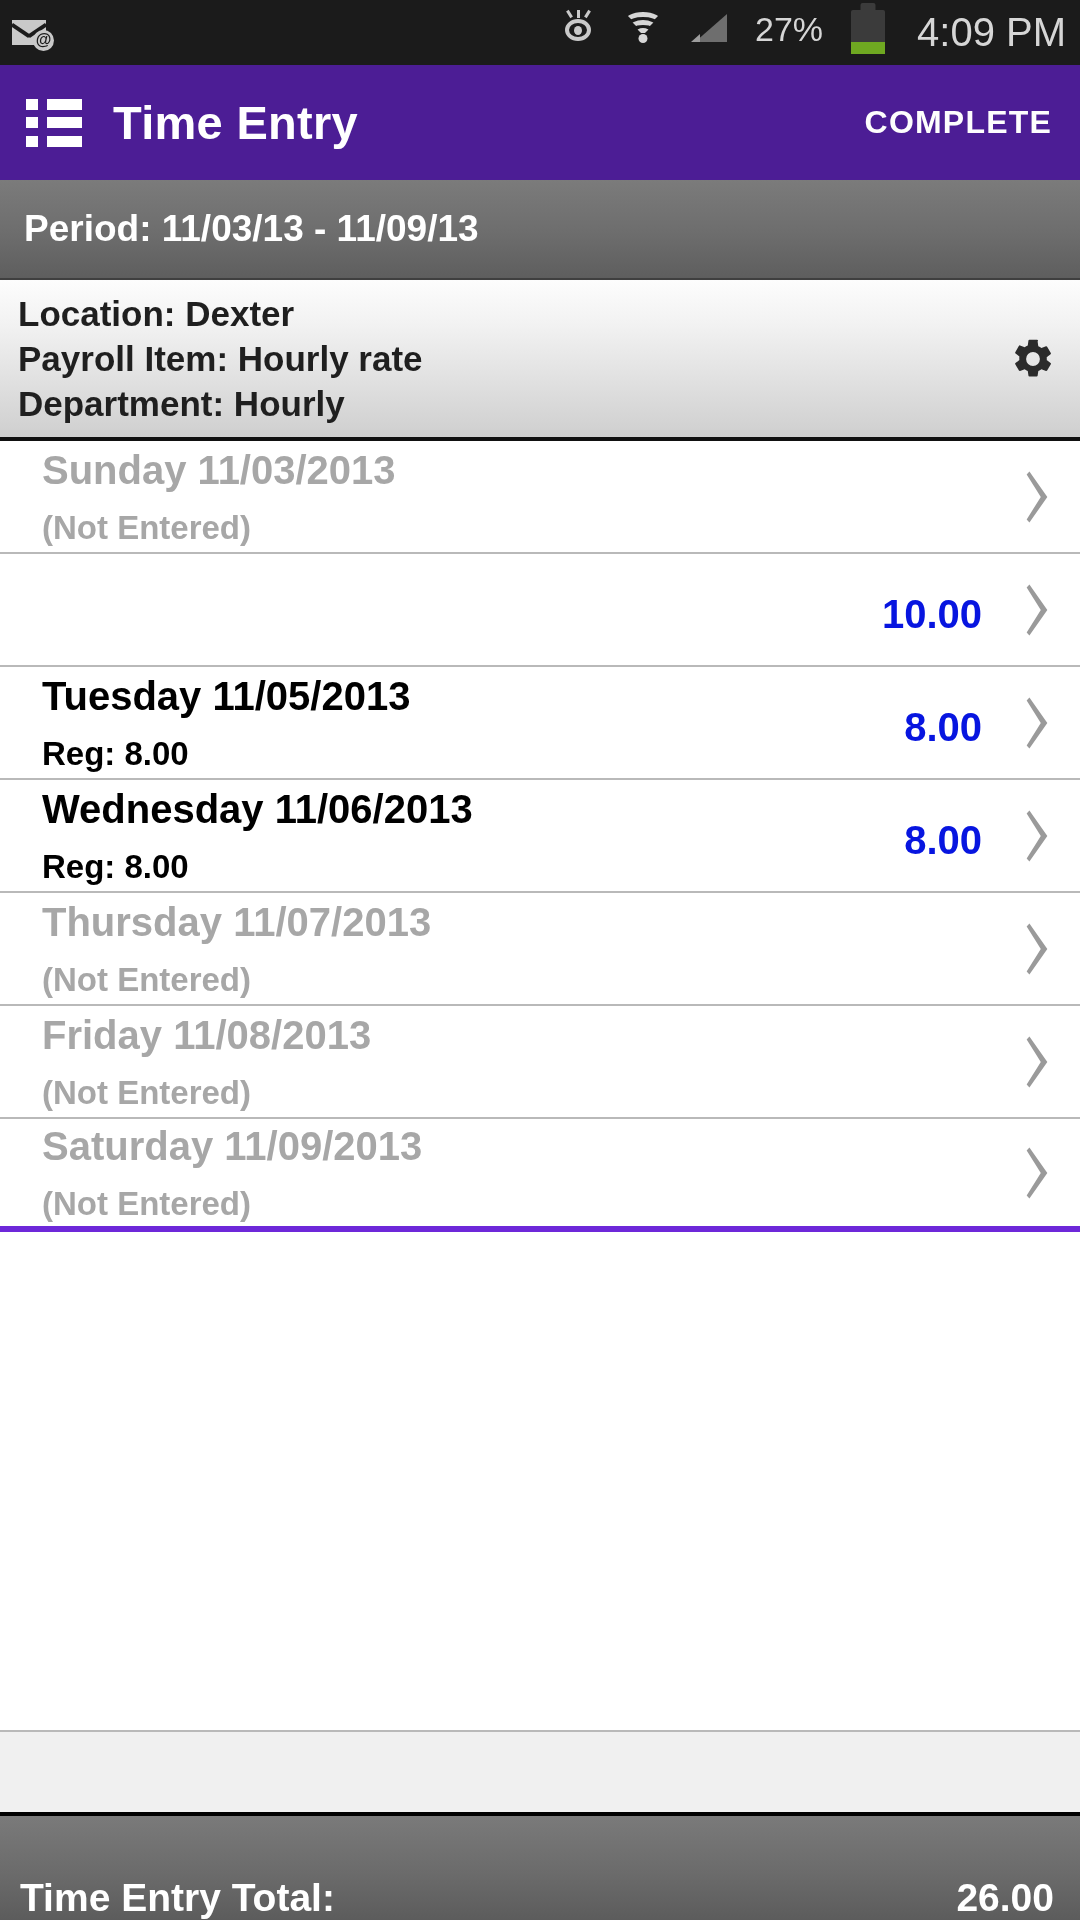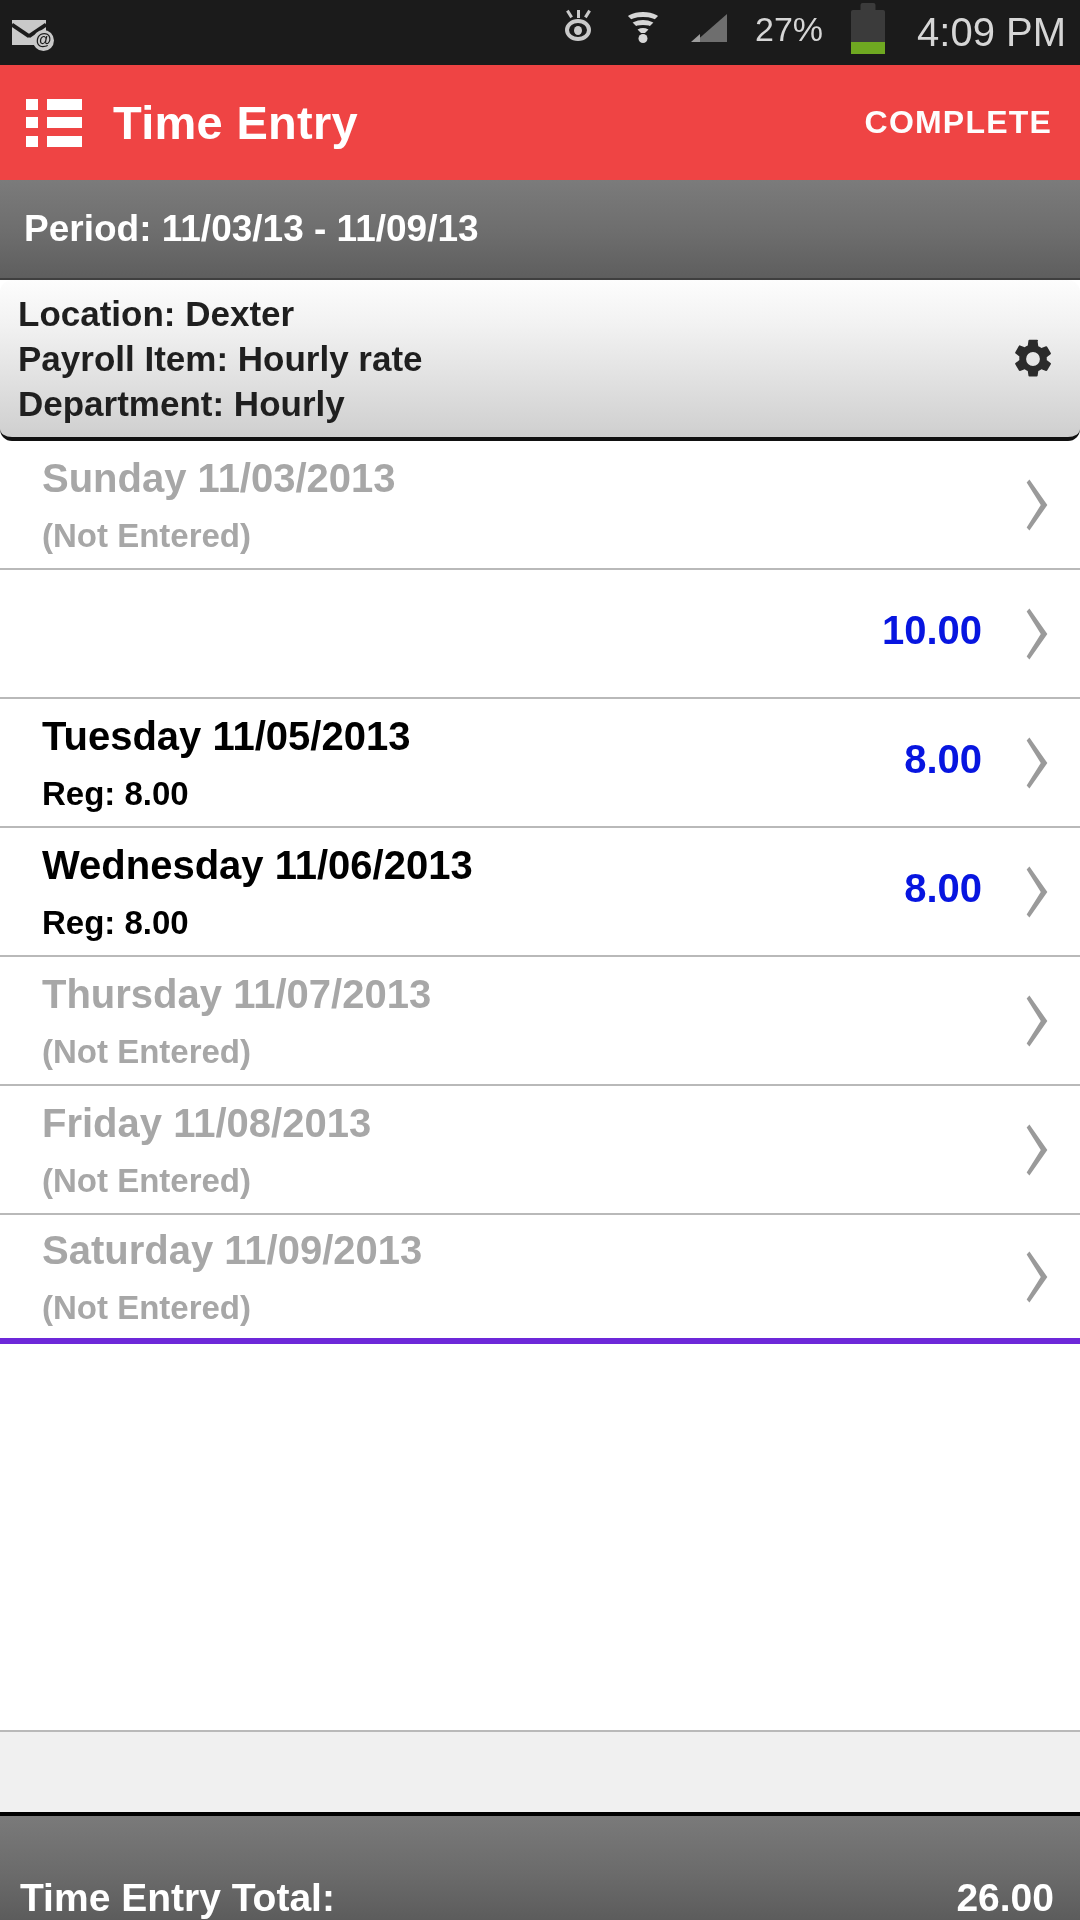--- a/index.html
+++ b/index.html
@@ -111,30 +111,30 @@
     color:#ffffff; font-size:37px; font-weight:bold;
     border-bottom:2px solid #3f3f3f;
   }
   .periodbar .check { margin-left:auto; }
 
   
   .infopanel {
     flex:0 0 161px; position:relative;
     background:linear-gradient(to bottom, #fdfdfd 0%, #f2f2f2 28%, #cfcfcf 100%);
     border-bottom:4px solid #111111;
-    display:flex; align-items:center; padding:0 24px 0 18px;border-radius:12px;
+    display:flex; align-items:center; padding:0 24px 0 18px;
   }
   .infolines { display:flex; flex-direction:column; gap:5px; }
   .infolines div { font-size:35px; font-weight:bold; color:#1f1f1f; line-height:40px; }
   .gear-ico { margin-left:auto; width:46px; height:46px; position:relative; }
 
   
   .daylist { flex:1 1 auto; background:#ffffff; overflow:hidden; }
   .dayrow {
-    height:129px; display:flex; align-items:center;
+    height:113px; display:flex; align-items:center;
     padding:0 22px 0 42px; border-bottom:2px solid #b9b9b9;
     position:relative;
   }
   .dayrow:last-child { border-bottom:6px solid #6d28d9;gap:20px; }
   .daytext { display:flex; flex-direction:column; justify-content:center; gap:12px; }
   .dayname { font-size:40px; font-weight:bold; line-height:42px; }
   .daysub  { font-size:33px; font-weight:bold; line-height:34px;margin-top:8px; }
   .entered .dayname, .entered .daysub { color:#000000; }
   .empty .dayname, .empty .daysub { color:#a7a7a7; }
   .dayval {
@@ -189,21 +189,21 @@
       </div>
       <div class="batt-pct">27%</div>
       <div class="batt">
         <div class="cap"></div>
           <div class="fill" style="background: rgb(111, 168, 33); height: 27%;"></div>
       </div>
       <div class="clock">4:09 PM</div>
     </div>
   </div>
 
-  <div class="actionbar" style="background: #ef4444;">
+  <div class="actionbar" style="background: #4c1d95;">
     <div class="list-ico">
       <div class="lrow">
           <div class="sq"></div>
           <div class="bar"></div>
         </div>
       <div class="lrow">
           <div class="sq"></div>
           <div class="bar"></div>
         </div>
       <div class="lrow">

